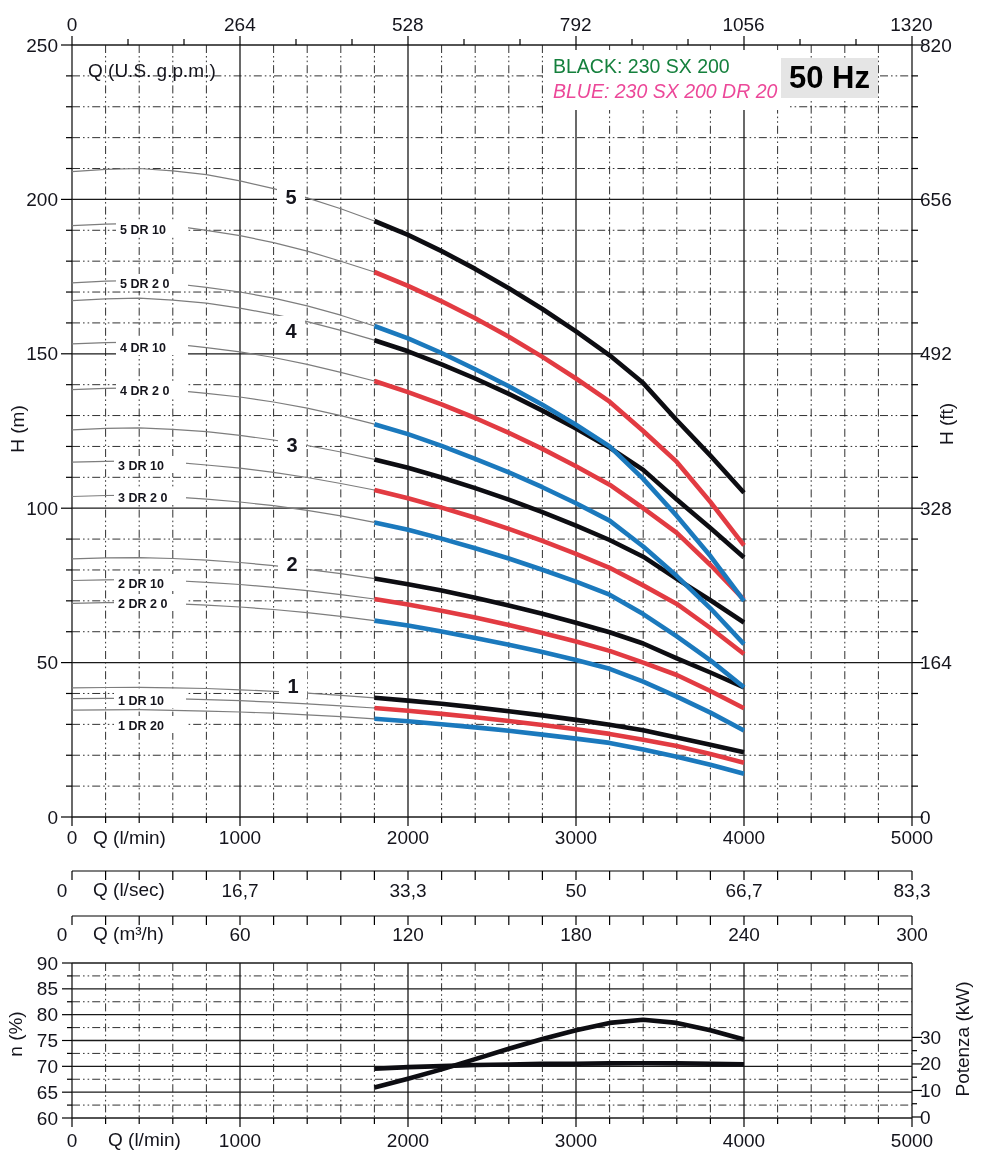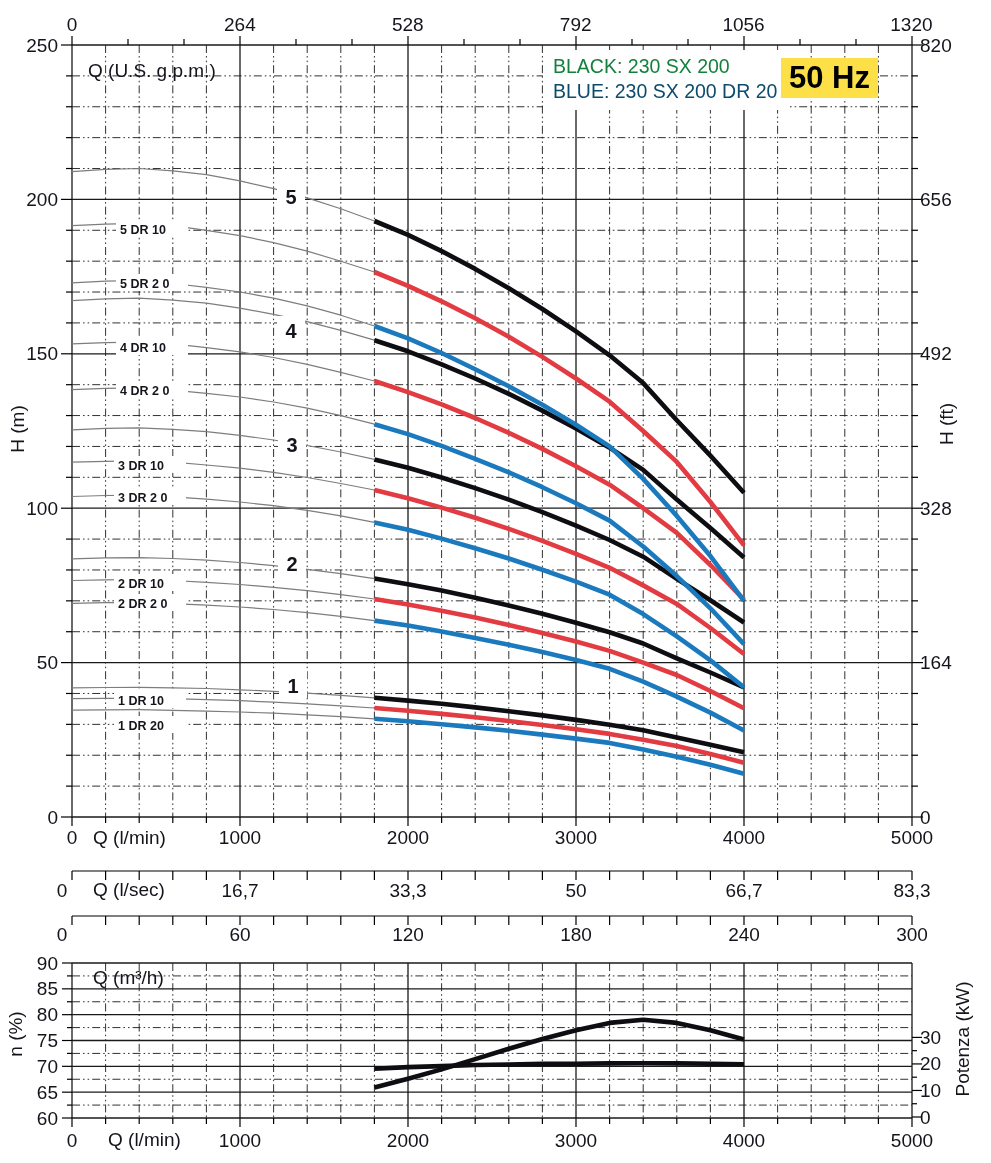--- a/index.html
+++ b/index.html
@@ -5,21 +5,21 @@
   html,body{margin:0;padding:0;background:#fff;}
   #stage{position:relative;width:991px;height:1163px;background:#fff;overflow:hidden;
          font-family:"Liberation Sans",sans-serif;color:#14141c;}
   #chart-svg{position:absolute;left:0;top:0;}
   #chart-svg text{font-family:"Liberation Sans",sans-serif;fill:#14141c;}
   .ovl{position:absolute;white-space:nowrap;}
   .unit{font-size:19px;color:#14141c;}
   .rot{transform:rotate(-90deg);transform-origin:center center;text-align:center;}
   #legend{left:543px;top:50px;background:#fff;padding:4px 10px 6px 10px;line-height:25px;
           font-size:19.5px;}
-  #freq-badge{left:781px;top:58px;background:#fde047;padding:2px 8px;font-size:31px;font-weight:bold;color:#000;}
+  #freq-badge{left:781px;top:58px;background:#e5e5e5;padding:2px 8px;font-size:31px;font-weight:bold;color:#000;}
 </style>
 </head>
 <body>
 
 <div id="stage">
 
   <svg id="chart-svg" width="991" height="1163" viewBox="0 0 991 1163">
       <g>
         <line x1="72" y1="45" x2="72" y2="817" stroke="#1a1a1a" stroke-width="1.3"></line>
         <line x1="105.6" y1="45" x2="105.6" y2="817" stroke="#1a1a1a" stroke-width="0.9" stroke-dasharray="8 3 1.6 3 1.6 3"></line>
@@ -443,28 +443,28 @@
   <div class="ovl unit" style="left:88px;top:12px;margin-top:48px;">Q (U.S. g.p.m.)</div>
 
   <div class="ovl unit rot" style="left:-22px;top:418px;width:80px;">H (m)</div>
 
   <div class="ovl unit rot" style="left:907px;top:413px;width:80px;">H (ft)</div>
 
   <div class="ovl unit" style="left:93px;top:827px;">Q (l/min)</div>
 
   <div class="ovl unit" style="left:93px;top:879px;">Q (l/sec)</div>
 
-  <div class="ovl unit" style="left:93px;top:967px;">Q (m³/h)</div>
+  <div class="ovl unit" style="left:93px;top:923px;">Q (m³/h)</div>
 
   <div class="ovl unit rot" style="left:-24px;top:1023px;width:80px;">n (%)</div>
 
   <div class="ovl unit rot" style="left:902px;top:1028px;width:122px;">Potenza (kW)</div>
 
   <div class="ovl unit" style="left:108px;top:1129px;">Q (l/min)</div>
 
   <div id="legend" class="ovl">
     <div style="color: #15803d;">BLACK: 230 SX 200</div>
-    <div style="color: #0c4a6e;">BLUE: 230 SX 200 DR 20</div>
+    <div style="color: #ec4899; font-style: italic;">BLUE: 230 SX 200 DR 20</div>
   </div>
 
   <div id="freq-badge" class="ovl">50 Hz</div>
 
 </div>
 
 </body></html>

